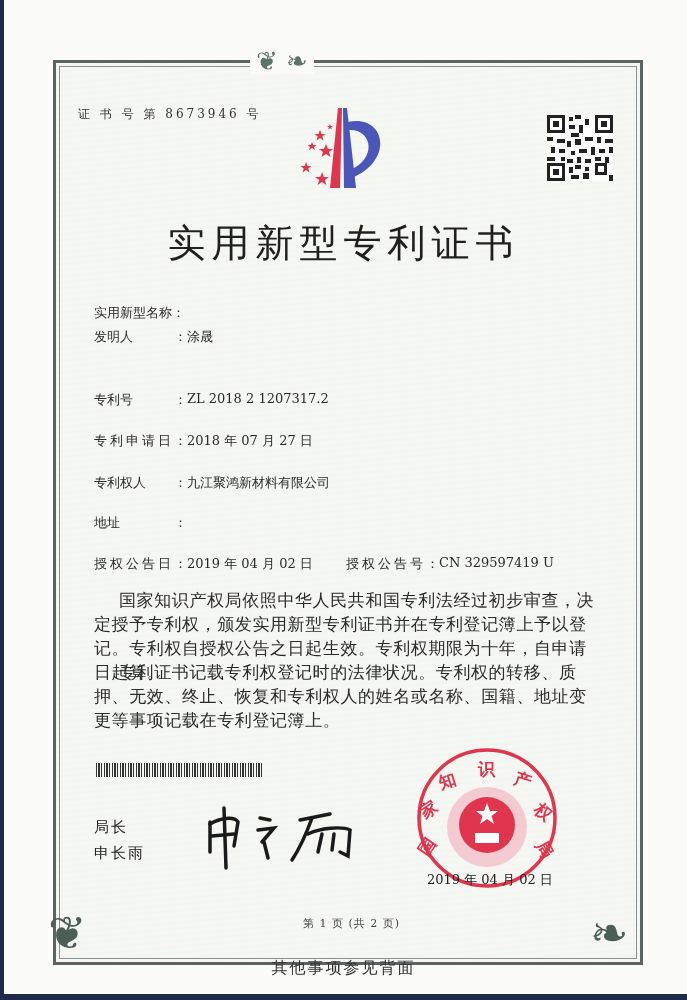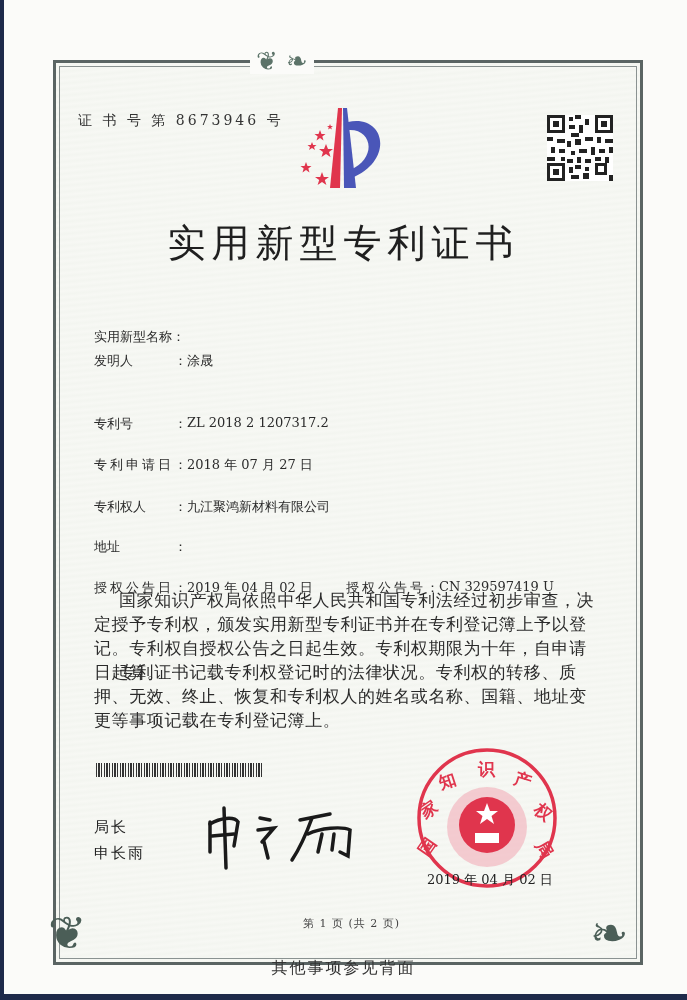--- a/index.html
+++ b/index.html
@@ -25,31 +25,31 @@
   }
   .ornament {
     position: absolute; display: flex; gap: 4px; align-items: center;
     color: #5c7369; font-size: 26px; line-height: 1;
   }
   .ornament-top { left: 250px; top: 48px; background: #fbfbf9; padding: 0 6px; }
   .corner { position: absolute; color: #4b5e57; font-size: 46px; line-height: 1; }
   .corner-bl { left: 48px; top: 910px; }
   .corner-br { left: 590px; top: 910px; }
   .cert-no {
-    position: absolute; left: 78px; top: 112px; font-size: 14px; letter-spacing: 3px; color: #333; text-align: center;
+    position: absolute; left: 78px; top: 106px; font-size: 12px; letter-spacing: 3px; color: #333; text-align: center;
   }
   .logo { position: absolute; left: 290px; top: 100px; width: 100px; height: 90px; }
   .qr { position: absolute; left: 547px; top: 114px; width: 66px; height: 68px; }
   .title {
     position: absolute; left: 0; width: 687px; top: 218px; text-align: center;
     font-size: 38px; letter-spacing: 6px; color: #1f1f1f; font-family: Liberation Serif, serif;
   }
   .field {
     position: absolute; left: 94px; font-size: 13px; color: #2b2b2b;
-    display: flex; white-space: nowrap; margin-top: 24px;
+    display: flex; white-space: nowrap;
   }
   .field .lbl { display: inline-block; }
   .lbl-spread { display: inline-flex; justify-content: space-between; width: 80px; }
   .para {
     position: absolute; left: 94px; width: 510px; font-size: 17px; line-height: 24px;
     text-indent: 25px; color: #2b2b2b; letter-spacing: 0.6px;
   }
   .barcode {
     position: absolute; left: 96px; top: 763px; width: 166px; height: 14px;
     background: repeating-linear-gradient(90deg, #333 0 1px, transparent 1px 2px, #333 2px 4px, transparent 4px 5px, #333 5px 6px, transparent 6px 8px);

